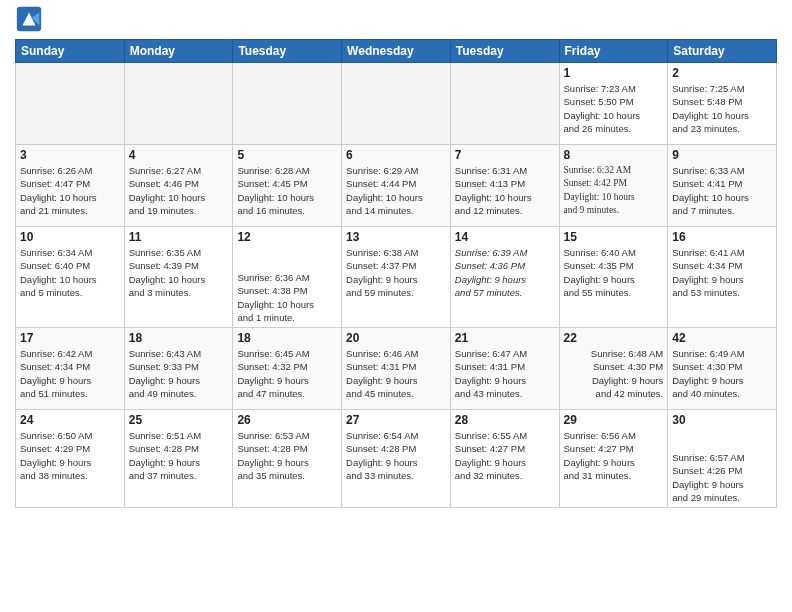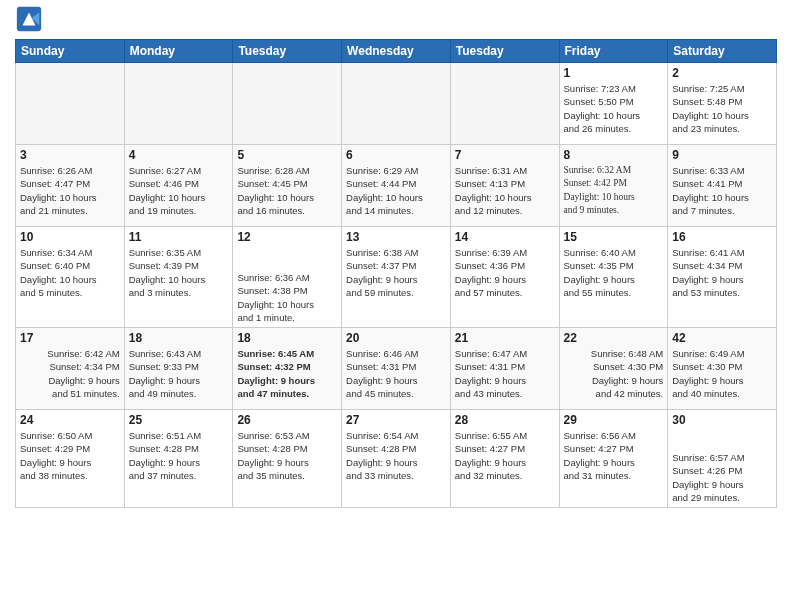--- a/index.html
+++ b/index.html
@@ -222,21 +222,21 @@
           </td>
           <td>
             <span class="day-number">13</span>
             <div class="day-info" style="white-space: pre-line;">Sunrise: 6:38 AM
 Sunset: 4:37 PM
 Daylight: 9 hours
 and 59 minutes.</div>
           </td>
           <td>
             <span class="day-number">14</span>
-            <div class="day-info" style="white-space: pre-line;">Sunrise: 6:39 AM
+            <div class="day-info" style="white-space: pre-line; font-style: italic;">Sunrise: 6:39 AM
 Sunset: 4:36 PM
 Daylight: 9 hours
 and 57 minutes.</div>
           </td>
           <td>
             <span class="day-number">15</span>
             <div class="day-info" style="white-space: pre-line;">Sunrise: 6:40 AM
 Sunset: 4:35 PM
 Daylight: 9 hours
 and 55 minutes.</div>
@@ -245,35 +245,35 @@
             <span class="day-number">16</span>
             <div class="day-info" style="white-space: pre-line;">Sunrise: 6:41 AM
 Sunset: 4:34 PM
 Daylight: 9 hours
 and 53 minutes.</div>
           </td>
         </tr>
         <tr class="row-even">
           <td>
             <span class="day-number">17</span>
-            <div class="day-info" style="white-space: pre-line; text-align: right;">Sunrise: 6:42 AM
+            <div class="day-info" style="white-space: pre-line;">Sunrise: 6:42 AM
 Sunset: 4:34 PM
 Daylight: 9 hours
 and 51 minutes.</div>
           </td>
           <td>
             <span class="day-number">18</span>
             <div class="day-info" style="white-space: pre-line;">Sunrise: 6:43 AM
 Sunset: 9:33 PM
 Daylight: 9 hours
 and 49 minutes.</div>
           </td>
           <td>
             <span class="day-number">18</span>
-            <div class="day-info" style="white-space: pre-line; font-weight: bold;">Sunrise: 6:45 AM
+            <div class="day-info" style="white-space: pre-line;">Sunrise: 6:45 AM
 Sunset: 4:32 PM
 Daylight: 9 hours
 and 47 minutes.</div>
           </td>
           <td>
             <span class="day-number">20</span>
             <div class="day-info" style="white-space: pre-line;">Sunrise: 6:46 AM
 Sunset: 4:31 PM
 Daylight: 9 hours
 and 45 minutes.</div>

